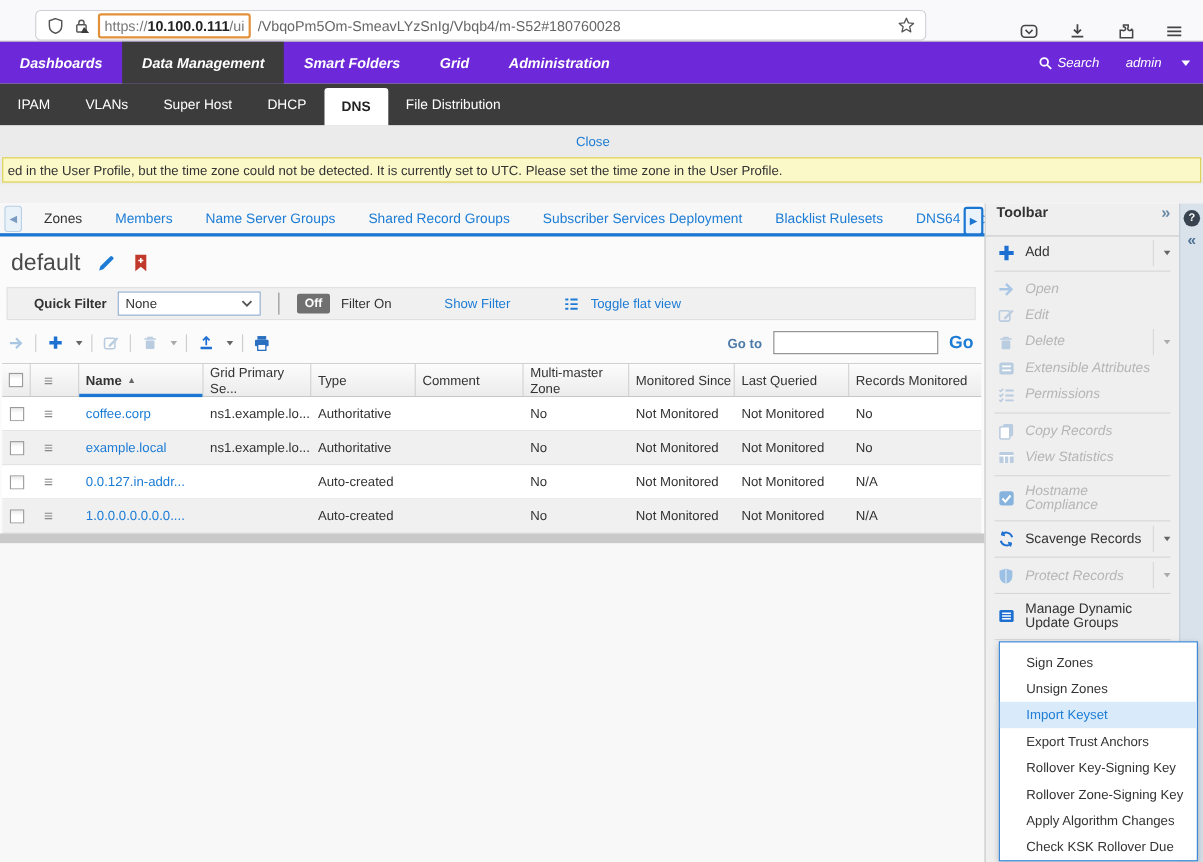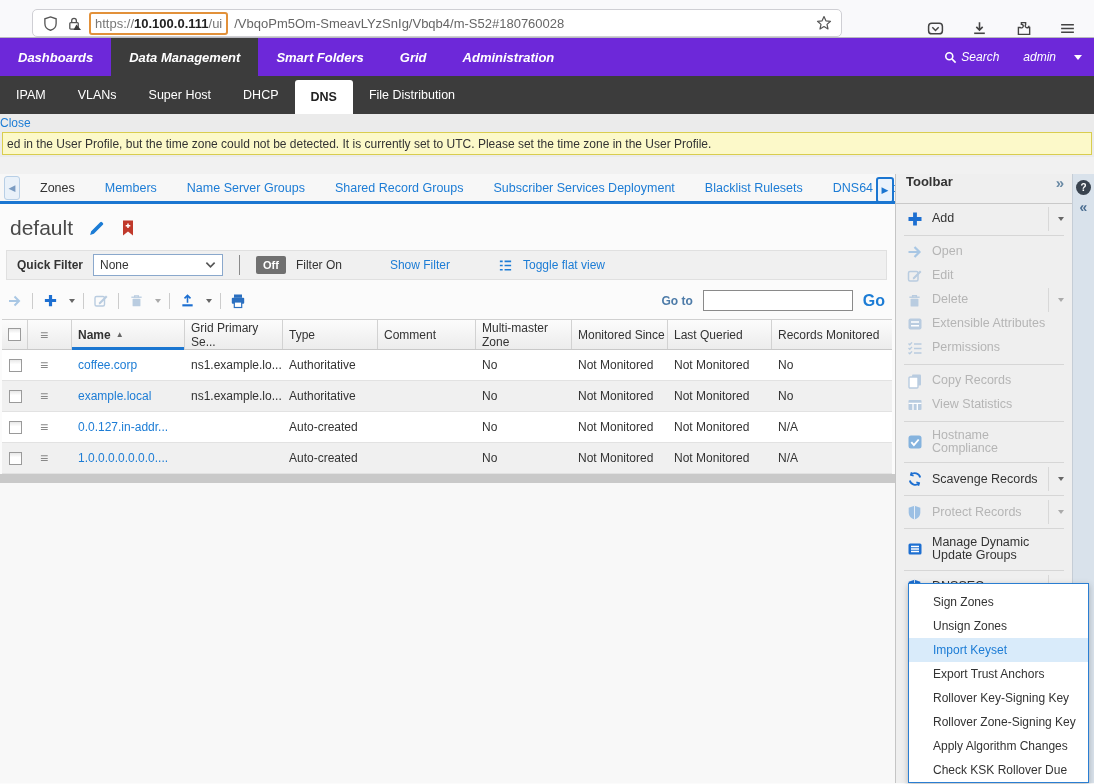--- a/index.html
+++ b/index.html
@@ -23,21 +23,21 @@
   .search-wrap { display:flex; align-items:center; gap:4px; font-size:12px; }
   .user-label { font-size:12px; margin-left:16px; }
   .caret { width:0; height:0; border-left:4px solid transparent; border-right:4px solid transparent; border-top:5px solid #fff; }
 
   
   .nav2 { height:38px; background:#3c3c3c; display:flex; align-items:stretch; color:#fff; }
   .nav2-item { display:flex; align-items:center; padding:0 16px; font-size:12.5px; cursor:pointer; }
   .nav2-item.active { background:#fff; color:#222; font-weight:bold; border-radius:3px 3px 0 0; margin-top:4px; padding-top:0; align-items:center; }
 
   
-  .close-row { height:18px; background:#ebebeb; display:flex; justify-content:flex-start; align-items:center; padding-right:16px; }
+  .close-row { height:29px; background:#ebebeb; display:flex; justify-content:center; align-items:center; padding-right:16px; }
   .close-link { font-size:12px; color:#1c7cd5; cursor:pointer; }
   .banner-wrap { height:25px; background:#ebebeb; padding:0 2px; }
   .banner { height:23px; background:#fcf9c9; border:1px solid #d9cd4e; display:flex; align-items:center; font-size:12px; color:#333; padding-left:4px; overflow:hidden; white-space:nowrap; }
   .gap-row { height:17px; background:#f1f1f1; }
 
   
   .main { display:flex; height:609px; }
   .content { flex:1; background:#fbfbfb; display:flex; flex-direction:column; min-width:0; }
   .toolbar { width:177px; background:#efefef; border-left:1px solid #c5c5c5; display:flex; flex-direction:column; }
   .strip { width:22px; background:#d9e2eb; border-left:1px solid #c5cdd6; display:flex; flex-direction:column; align-items:center; padding-top:6px; }
@@ -50,21 +50,21 @@
   .tabs { display:flex; align-items:center; gap:30px; margin-left:20px; white-space:nowrap; overflow:hidden; flex:1; }
   .tab { font-size:12.5px; color:#1c7cd5; cursor:pointer; }
   .tab.active { color:#333; }
   .tab.cut { width:10px; overflow:hidden; }
 
   
   .title-row { display:flex; align-items:center; gap:14px; padding:12px 0 6px 10px; }
   .page-title { font-size:21px; color:#4a4a4a; }
 
   
-  .filterbar { margin:4px 8px 0 6px; height:30px; background:#f0f0f0; border:1px solid #e0e0e0; display:flex; align-items:center; padding:0 10px; gap:10px; }
+  .filterbar { margin:4px 8px 0 6px; height:30px; background:#f0f0f0; border:1px solid #e0e0e0; display:flex; align-items:center; padding:0 24px; gap:10px; }
   .qf-label { font-size:12px; font-weight:bold; color:#333; }
   .qf-select { width:130px; height:22px; background:#fff; border:1px solid #8aa8cc; display:flex; align-items:center; justify-content:space-between; padding:0 6px; font-size:12px; color:#333; cursor:pointer; }
   .vdiv { width:1px; height:20px; background:#8a8a8a; margin:0 6px; }
   .off-btn { background:#707070; color:#fff; font-size:11px; font-weight:bold; padding:3px 7px; border-radius:2px; cursor:pointer; }
   .plain-label { font-size:12px; color:#333; }
   .blue-link { font-size:12px; color:#1c7cd5; cursor:pointer; }
   .filterbar .spacer { width:28px; }
 
   
   .actionrow { margin:10px 10px 0 6px; display:flex; align-items:center; }
@@ -105,21 +105,21 @@
   .hbar { height:9px; background:#c9c9c9; margin:0 0; }
   .below { flex:1; background:#f8f8f8; }
 
   
   .tb-header { height:30px; display:flex; justify-content:space-between; padding:0 10px; border-bottom:1px solid #c9c9c9; }
   .tb-title { font-size:13px; font-weight:bold; color:#333; }
   .tb-expand { color:#6a8aa5; font-size:15px; font-weight:bold; letter-spacing:-2px; cursor:pointer; }
   .tb-item { display:flex; align-items:center; padding-left:10px; min-height:24px; cursor:pointer; }
   .tb-item .ic { width:17px; height:17px; display:inline-flex; align-items:center; justify-content:center; flex:none; }
   .tb-item .lbl { font-size:12.5px; color:#333; margin-left:9px; flex:1; line-height:1.05; padding:3px 0; }
-  .tb-item.disabled .lbl { color:#b5b5b5; }
+  .tb-item.disabled .lbl { color:#b5b5b5;font-style:italic; }
   .tb-caret { width:24px; align-self:stretch; border-left:1px solid #d8d8d8; display:flex; align-items:center; justify-content:center; cursor:pointer; }
   .tb-caret .mini-caret { margin-left:0; }
   .tb-sep { border-top:1px solid #d6d6d6; margin:4px 8px; }
   .tb-group-pad { height:3px; }
 
   
   .dnssec-menu { position:absolute; left:908px; top:583px; width:181px; background:#fff; border:1px solid #2a7ed2; box-shadow:0 2px 6px rgba(0,0,0,.25); padding-top:6px; z-index:10; }
   .dm-item { height:24px; line-height:24px; padding-left:24px; font-size:12px; color:#333; cursor:pointer; white-space:nowrap; }
   .dm-item.hl { background:#d9ebfa; color:#1c7cd5; }
 

